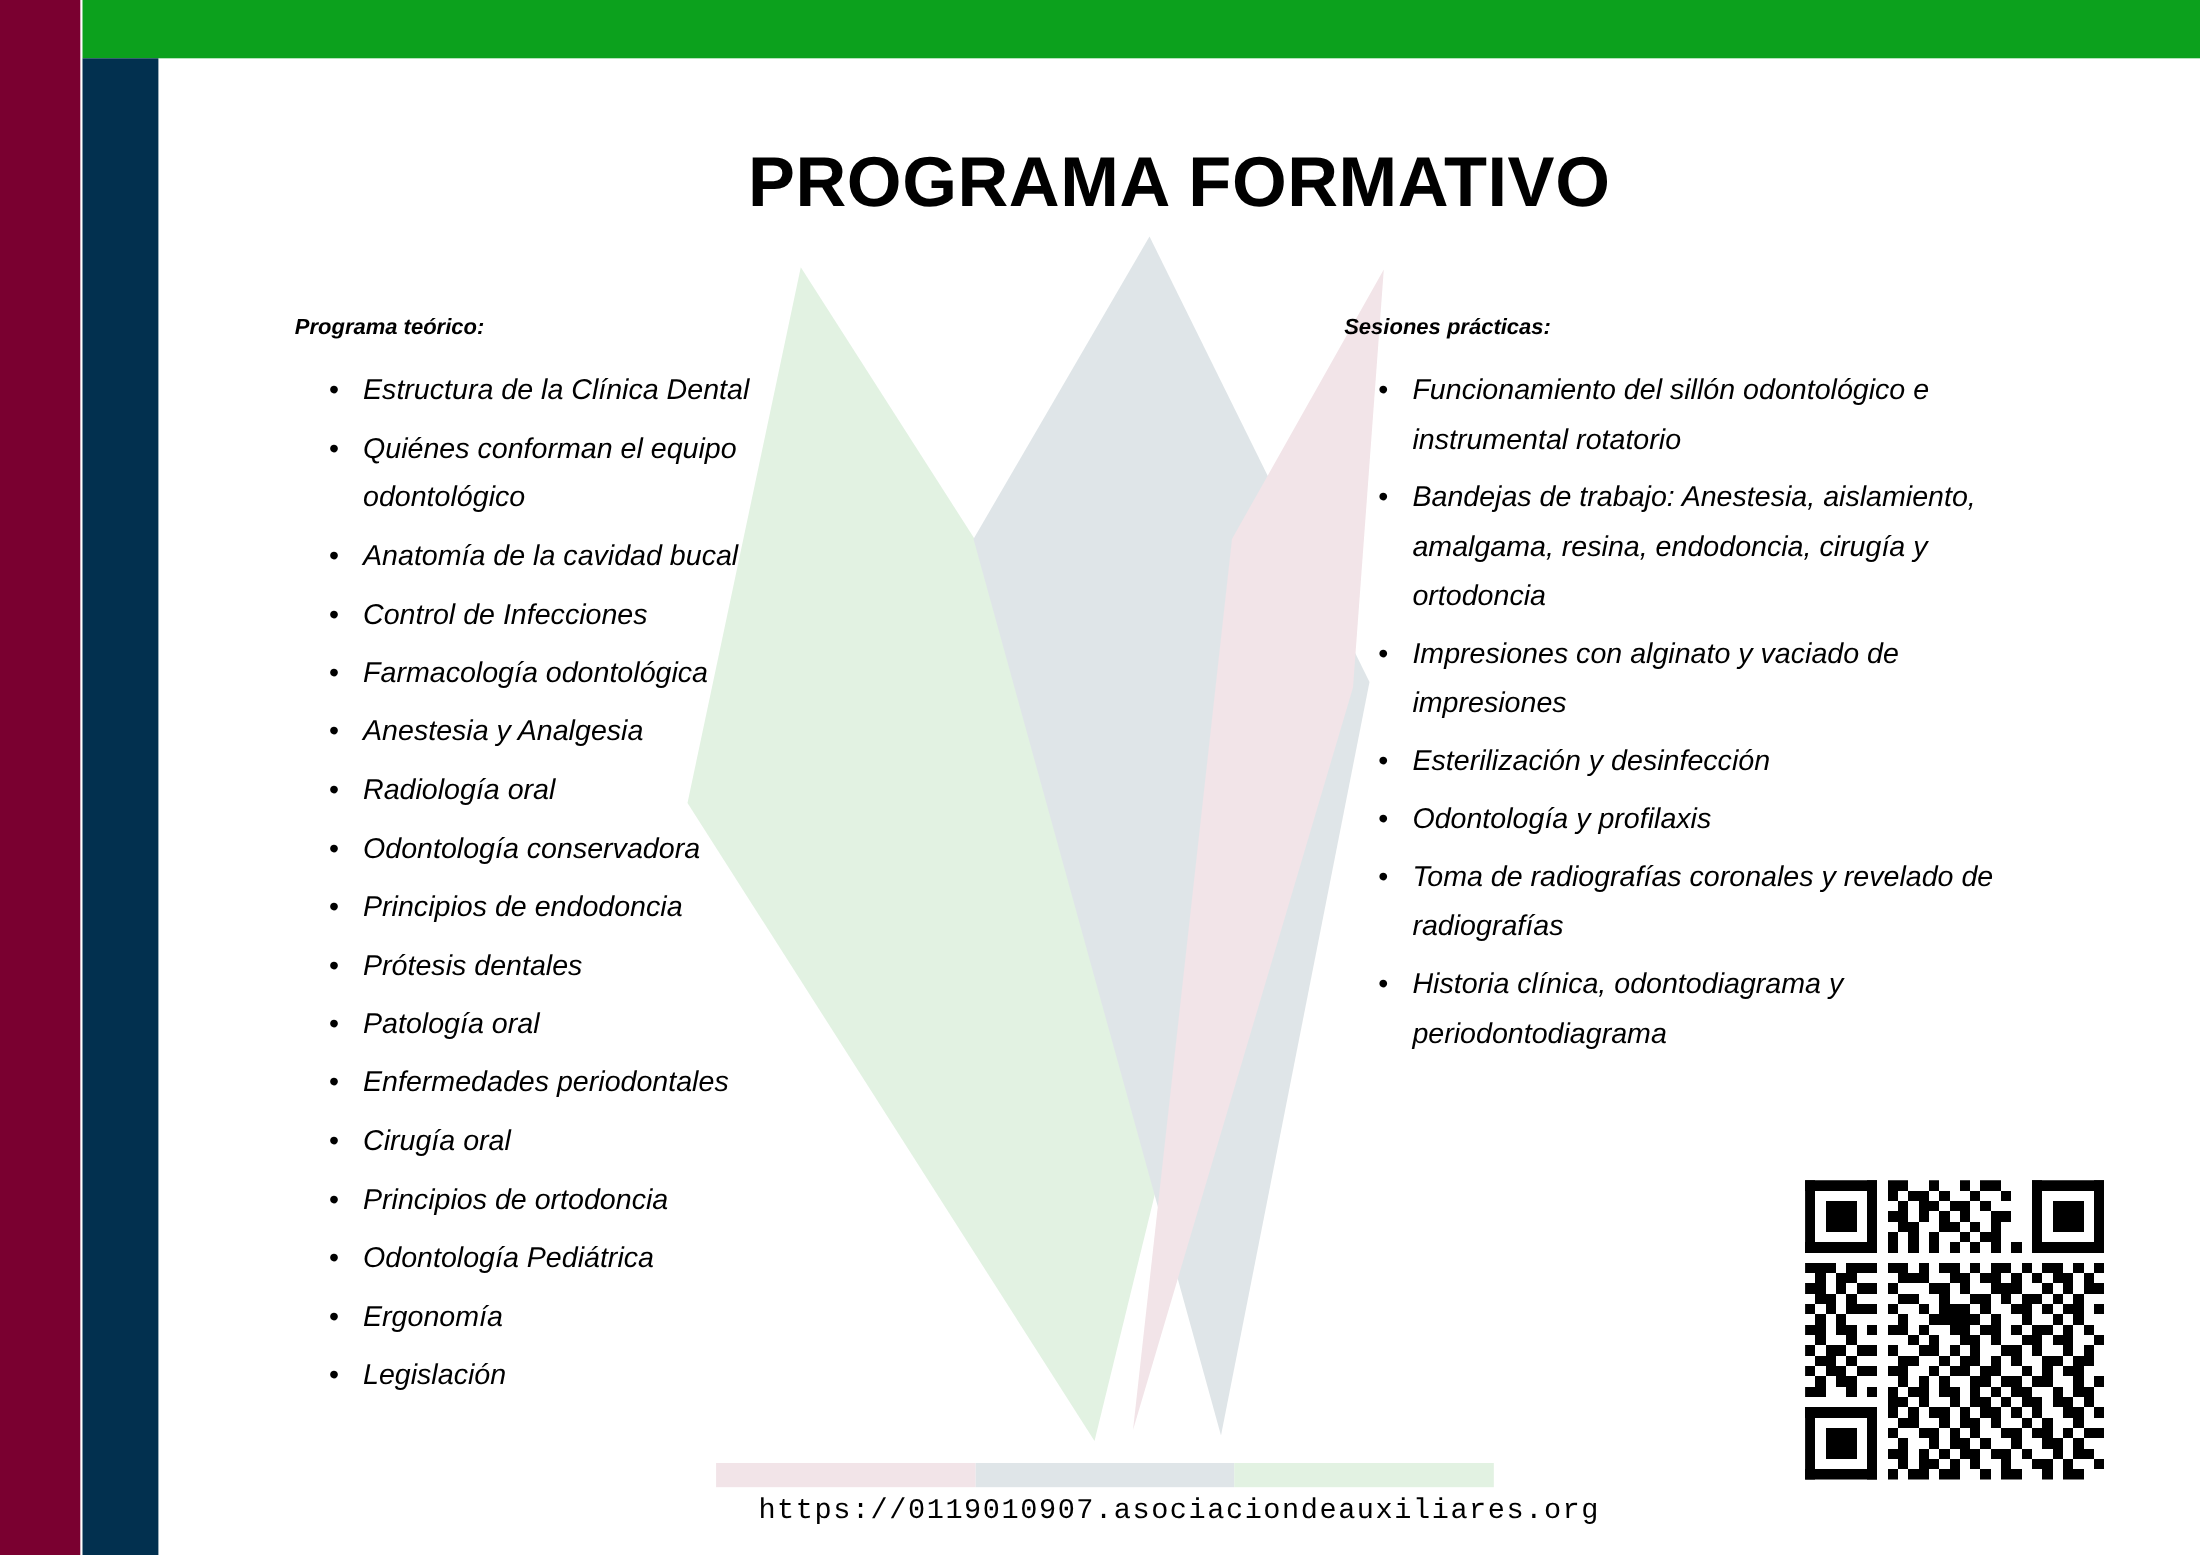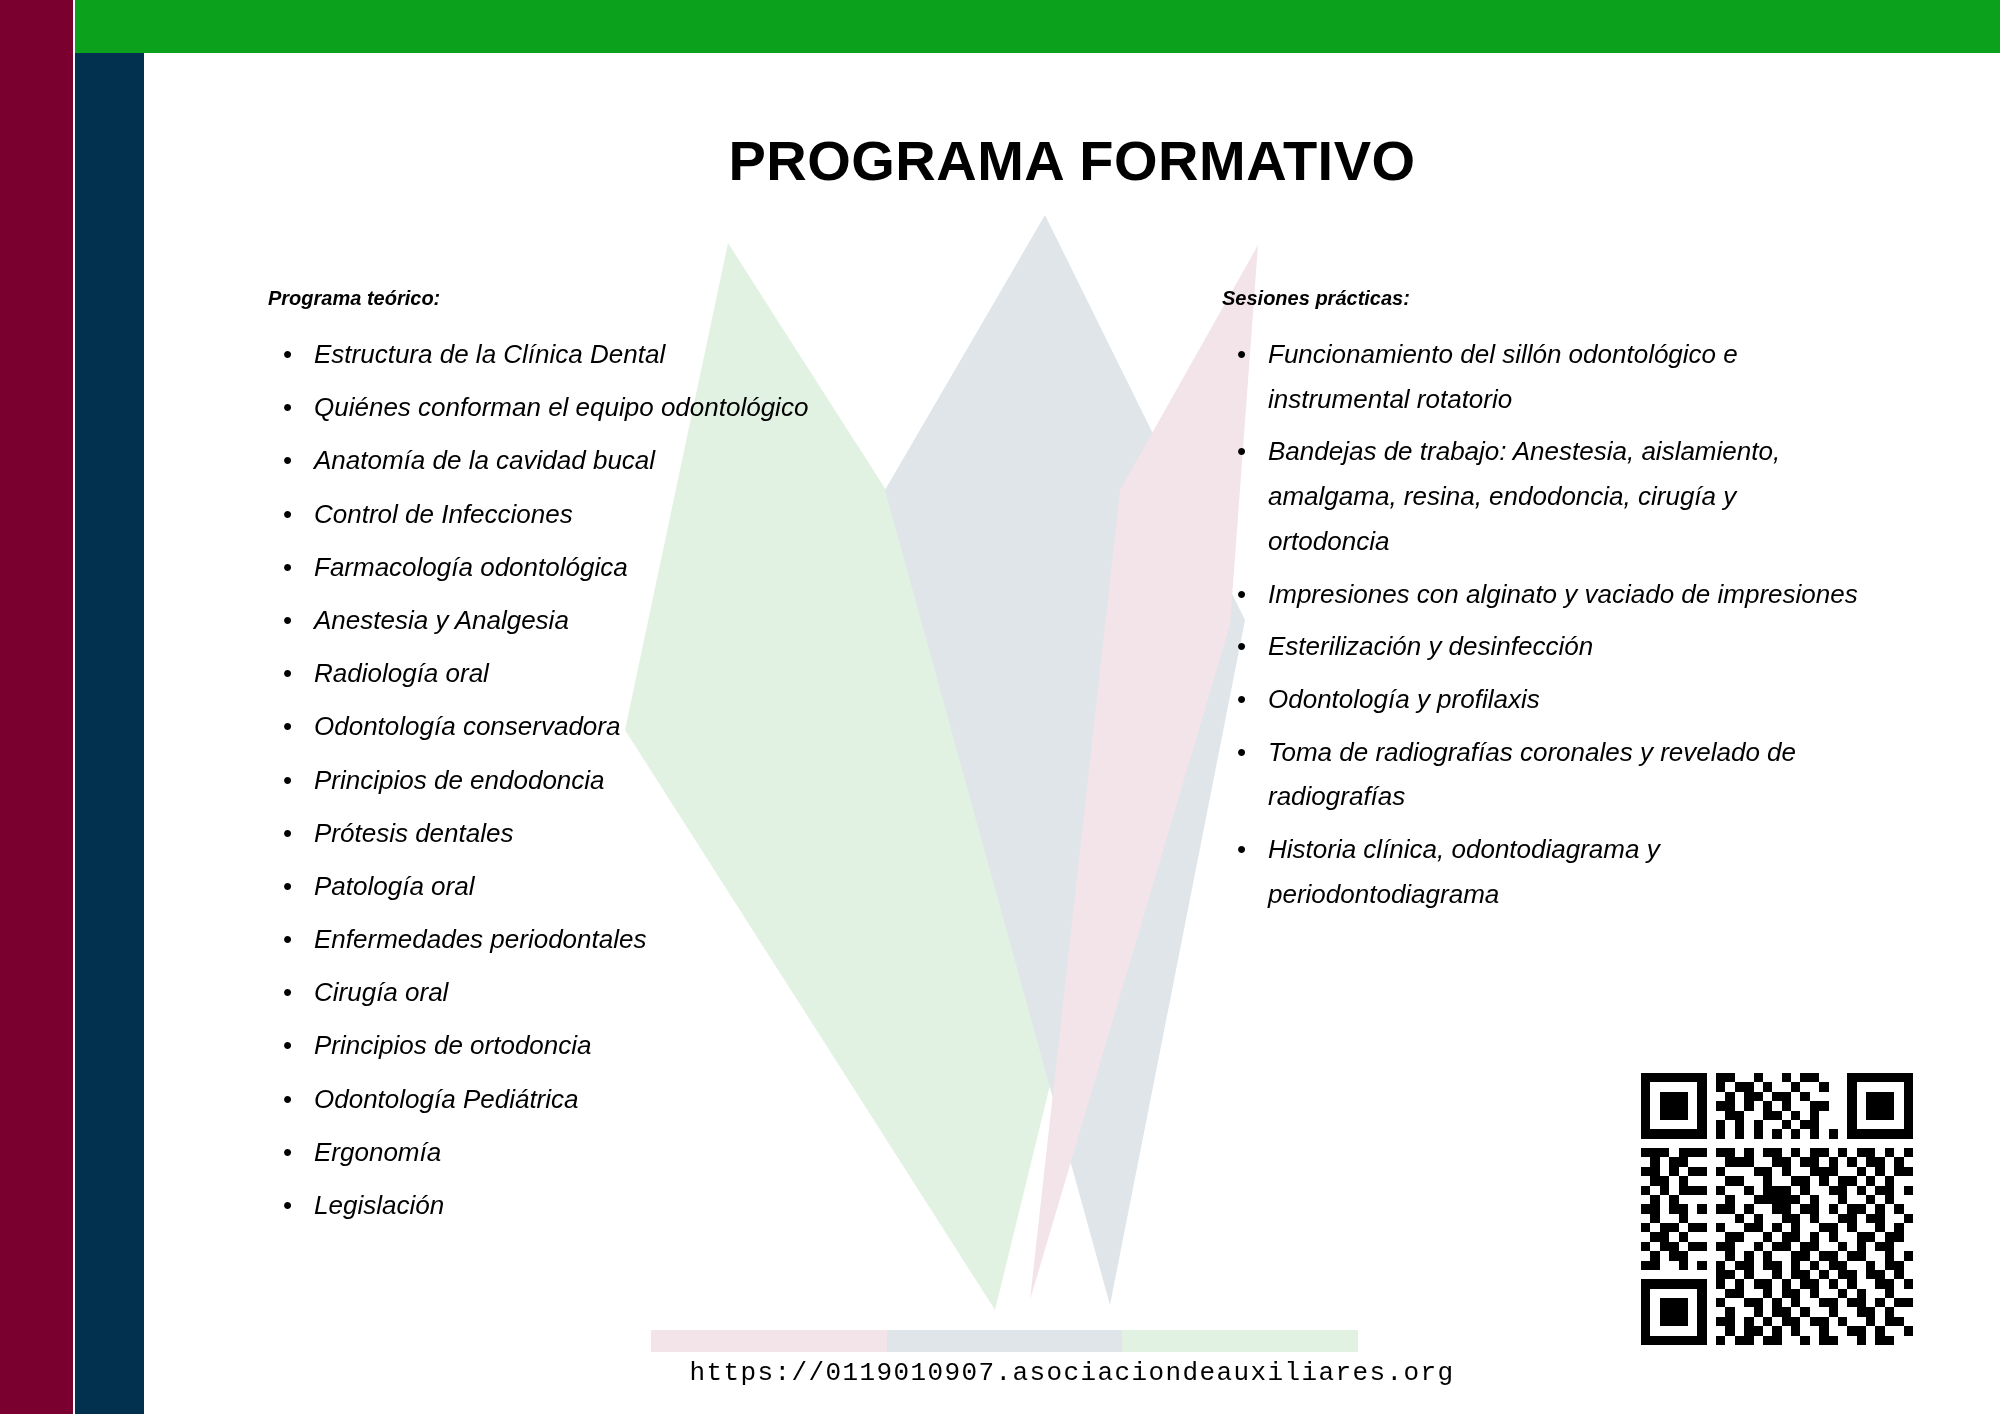--- a/index.html
+++ b/index.html
@@ -44,21 +44,21 @@
     pointer-events: none;
   }
 
   
   .title {
     position: absolute;
     left: 144px;
     top: 128px;
     width: 1856px;
     text-align: center;
-    font-size: 56px;
+    font-size: 64px;
     font-weight: bold;
     color: #000000;
     letter-spacing: 0.5px;
     white-space: nowrap;
   }
 
   
   .col {
     position: absolute;
     top: 286px;
@@ -69,21 +69,21 @@
   .col-heading {
     font-size: 20px;
     font-weight: bold;
     font-style: italic;
     color: #000000;
     margin: 0 0 22px 0;
     line-height: 1.2;
   }
 
   ul.bullets {
-    margin: 0;
+    margin: 16px;
     padding: 0 0 0 46px;
     list-style: none;
   }
   ul.bullets li {
     position: relative;
     font-size: 26px;
     font-style: italic;
     color: #000000;
     line-height: 1.70;
     margin: 0 0 9px 0;

